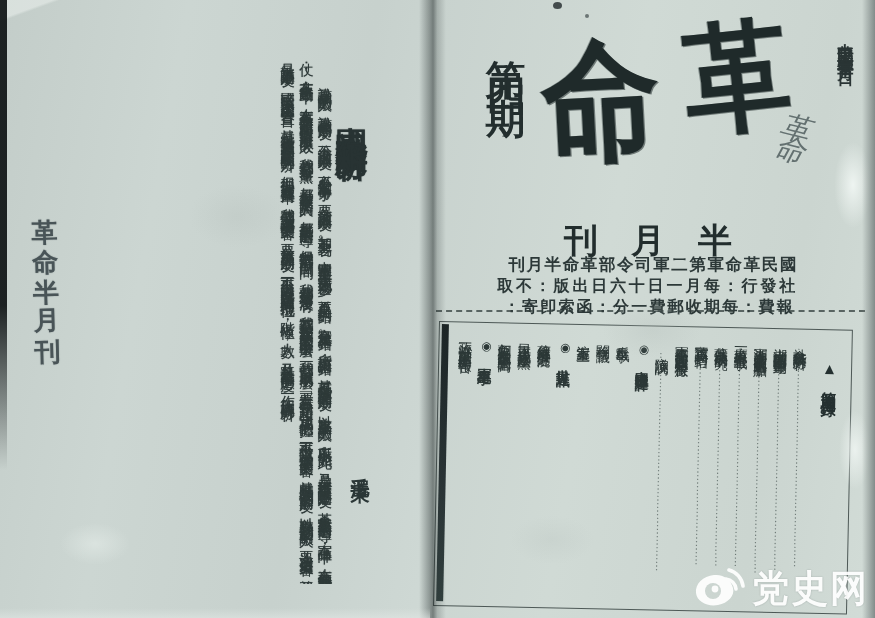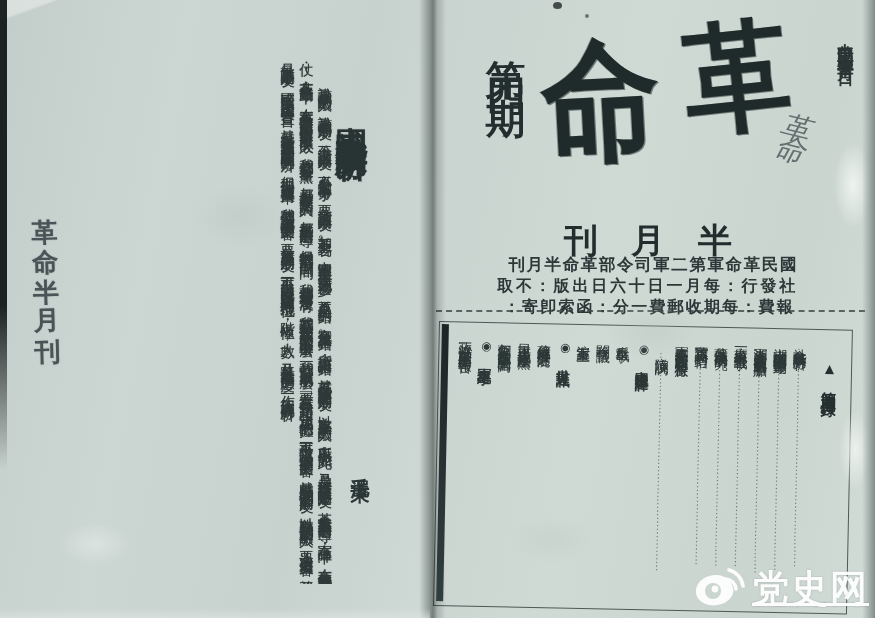--- a/index.html
+++ b/index.html
@@ -85,21 +85,21 @@
     background:linear-gradient(to left,#828c8a,rgba(130,140,138,0));}
   .bottom-light{position:absolute;left:0;bottom:0;width:430px;height:10px;opacity:.55;
     background:linear-gradient(to top,#e2e8e5,transparent);}
   .ink-speck{position:absolute;left:553px;top:2px;width:9px;height:7px;border-radius:50%;
     background:#20282a;opacity:.8;}
   .ink-speck2{position:absolute;left:585px;top:14px;width:4px;height:4px;border-radius:50%;
     background:#2a3335;opacity:.6;}
 
   .watermark{position:absolute;right:6px;bottom:8px;display:flex;align-items:center;gap:7px;
     font-family:"DejaVu Sans","Liberation Sans",sans-serif;font-weight:700;
-    color:#ffffff;opacity:.93;text-shadow:0 0 2px rgba(70,80,80,.35);text-decoration:underline;}
+    color:#ffffff;opacity:.93;text-shadow:0 0 2px rgba(70,80,80,.35);}
   .watermark-text{font-size:37px;letter-spacing:2px;line-height:1;}
 </style>
 </head>
 <body>
 
 <div class="canvas">
 
   <section class="page page-left">
     <div class="lp-body vert">誰是我們的敵人？誰是我們的朋友？分不淸敵人與朋友，必不是個革命分子。要分淸敵人與朋友，却並不容易。中國革命亙三十年而成効甚少，並不是目的錯，完全是策畧錯。所謂策畧錯，就是不能團結眞正的朋友，以攻擊眞正的敵人。所以不能如此，乃是未分淸誰是敵人誰是朋友。革命黨是羣衆的嚮導，在軍陣中，未有他的嚮導領錯了路而可以打勝仗；在革命運動中，未有革命黨領錯了路而這個革命可以不失敗。我們都是革命黨，都是率領羣衆走路的人，都是羣衆的嚮導。但我們不可不自問一問：我們有這個本領沒有？我們不至於領羣衆到失敗的路上去麼？我們一定可以成功麼？要有「不領錯路」和「一定成功」的把握，不可不致臨於一個重要的策畧，就是團結我們眞正的朋友，以攻擊我們眞正的敵人。要決定這個策畧，就要首先分淸楚誰是敵人誰是朋友。國民黨第一次全國大會宣言，就是宣告這個策畧的決定和敵友的分辨。但那個宣言極其簡單。我們要認識這重要的策畧，要分辨那眞正的朋友，不可不將中國社會各階級的經濟地位，階級性，人數，及其對於革命的態度，作一個大槪的分析。</div>
     <h1 class="lp-title vert">中國社會各階級的分析</h1>

